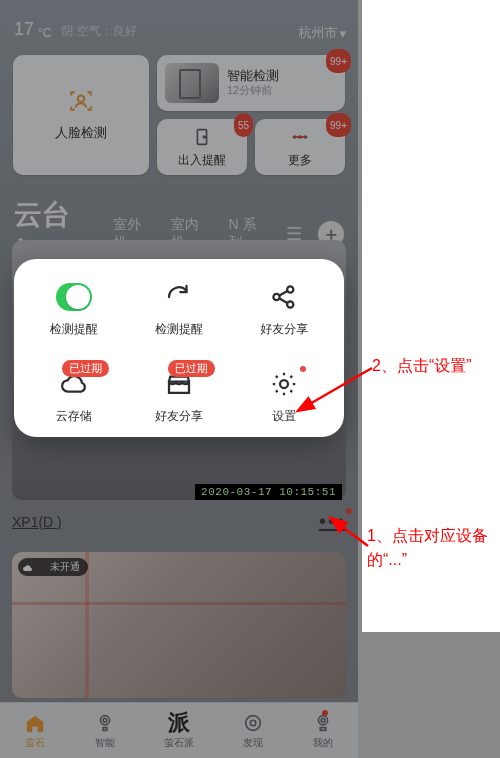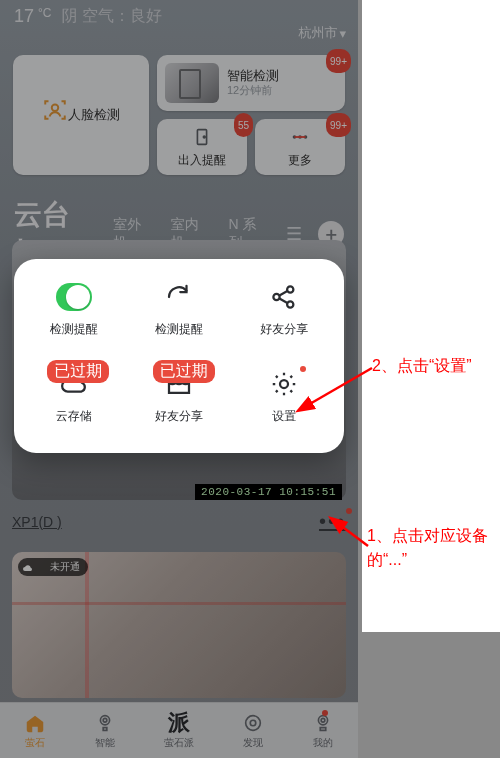--- a/index.html
+++ b/index.html
@@ -21,28 +21,28 @@
   }
   .overlay-dim {
     position: absolute; inset: 0;
     background: rgba(0,0,0,0.35);
     z-index: 20;
     pointer-events: none;
   }
   
   .weather {
     position: absolute;
-    top: 6px; left: 14px;
+    top: 19px; left: 14px;
     color: #e8eaed;
     font-size: 18px;
     display: flex;
-    align-items: flex-start;
+    align-items: flex-end;
     gap: 4px;
   }
-  .weather .sub { font-size: 16px; color: #d0d3d8; margin-left: 6px; }
+  .weather .sub { font-size: 12px; color: #d0d3d8; margin-left: 6px; }
   .location {
     position: absolute;
     top: 24px; right: 12px;
     color: #e8eaed; font-size: 13px;
     display: flex; align-items: center; gap: 2px; justify-content: flex-end;
   }
   
   .cards {
     position: absolute;
     top: 55px; left: 13px; right: 13px;
@@ -51,21 +51,21 @@
     grid-template-rows: 56px 56px;
     gap: 8px;
   }
   .card {
     background: #f3f4f6;
     border-radius: 10px;
     position: relative;
     display: flex;
     align-items: center;
     justify-content: center;
-    flex-direction: row;
+    flex-direction: column;
     box-shadow: 0 1px 2px rgba(0,0,0,.15);
   }
   .card-face {
     grid-row: 1 / span 2;
   }
   .card-face .icon { width: 26px; height: 26px; margin-bottom: 10px; }
   .card-face .lbl { font-size: 13px; color: #333; }
   .card-smart {
     flex-direction: row;
     justify-content: flex-start;
@@ -200,40 +200,40 @@
   }
   .nav-item .reddot {
     position:absolute; top:-2px; right:6px; width:6px; height:6px; border-radius:50%; background:#e84a3d;
   }
   
   .modal {
     position:absolute;
     top: 259px; left: 14px; right: 14px;
     background:#fff; border-radius:22px;
     box-shadow: 0 10px 30px rgba(0,0,0,.35);
-    padding: 22px 10px 28px;
+    padding: 22px 10px 12px;
     z-index: 30;
   }
   .modal-grid {
     display:grid;
     grid-template-columns: repeat(3, 1fr);
     row-gap: 30px;
     column-gap: 6px;
     justify-items:center;
   }
   .m-item {
     display:flex; flex-direction:column; align-items:center; gap:8px;
     position:relative;
     width:100%;
   }
   .m-item .lbl { font-size:12px; color:#2b2d31; font-weight:500; }
   .m-item .iconwrap { width:36px; height:32px; display:flex; align-items:center; justify-content:center; position:relative; }
   .pill-badge {
     position:absolute; top:-8px; right:14px;
-    background:#e84a3d; color:#fff; font-size:16px;
+    background:#e84a3d; color:#fff; font-size:11px;
     padding:1px 7px; border-radius:9px;
     white-space:nowrap;
   }
   
   .toggle {
     width:50px; height:28px; border-radius:14px; background:#32c759;
     position:relative;
   }
   .toggle::after {
     content:""; position:absolute; top:2px; right:2px; width:24px; height:24px;

